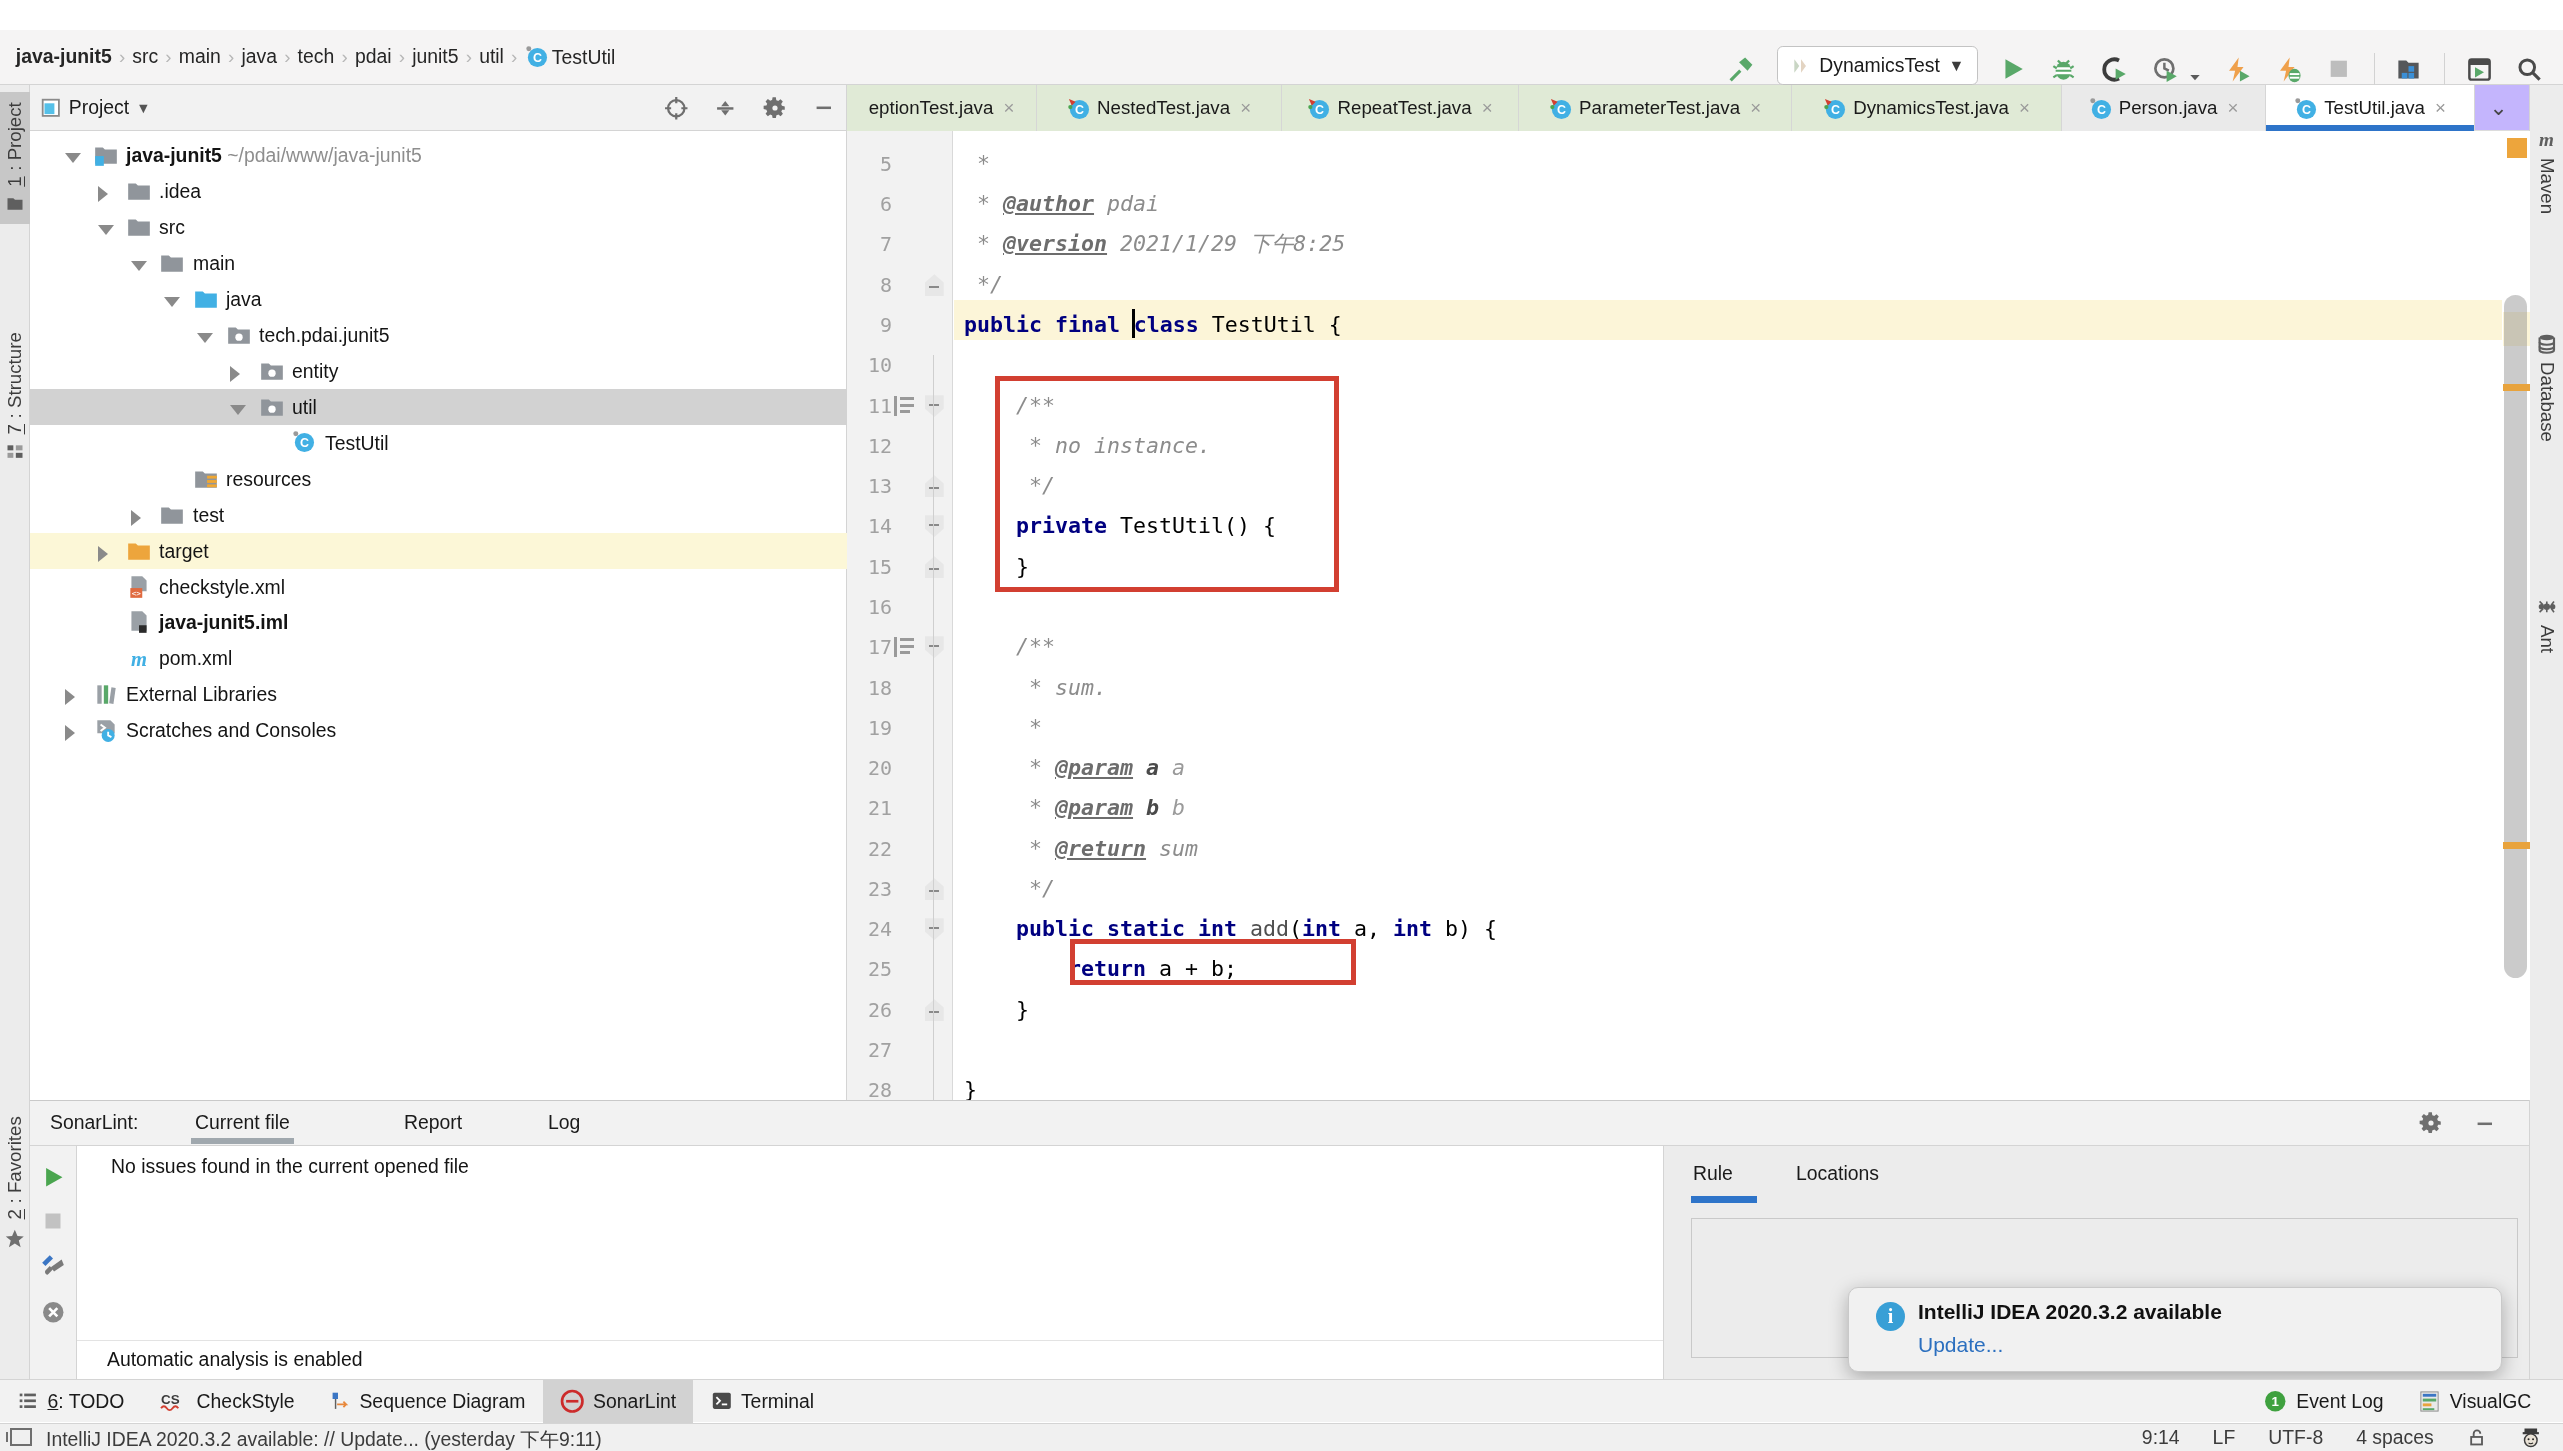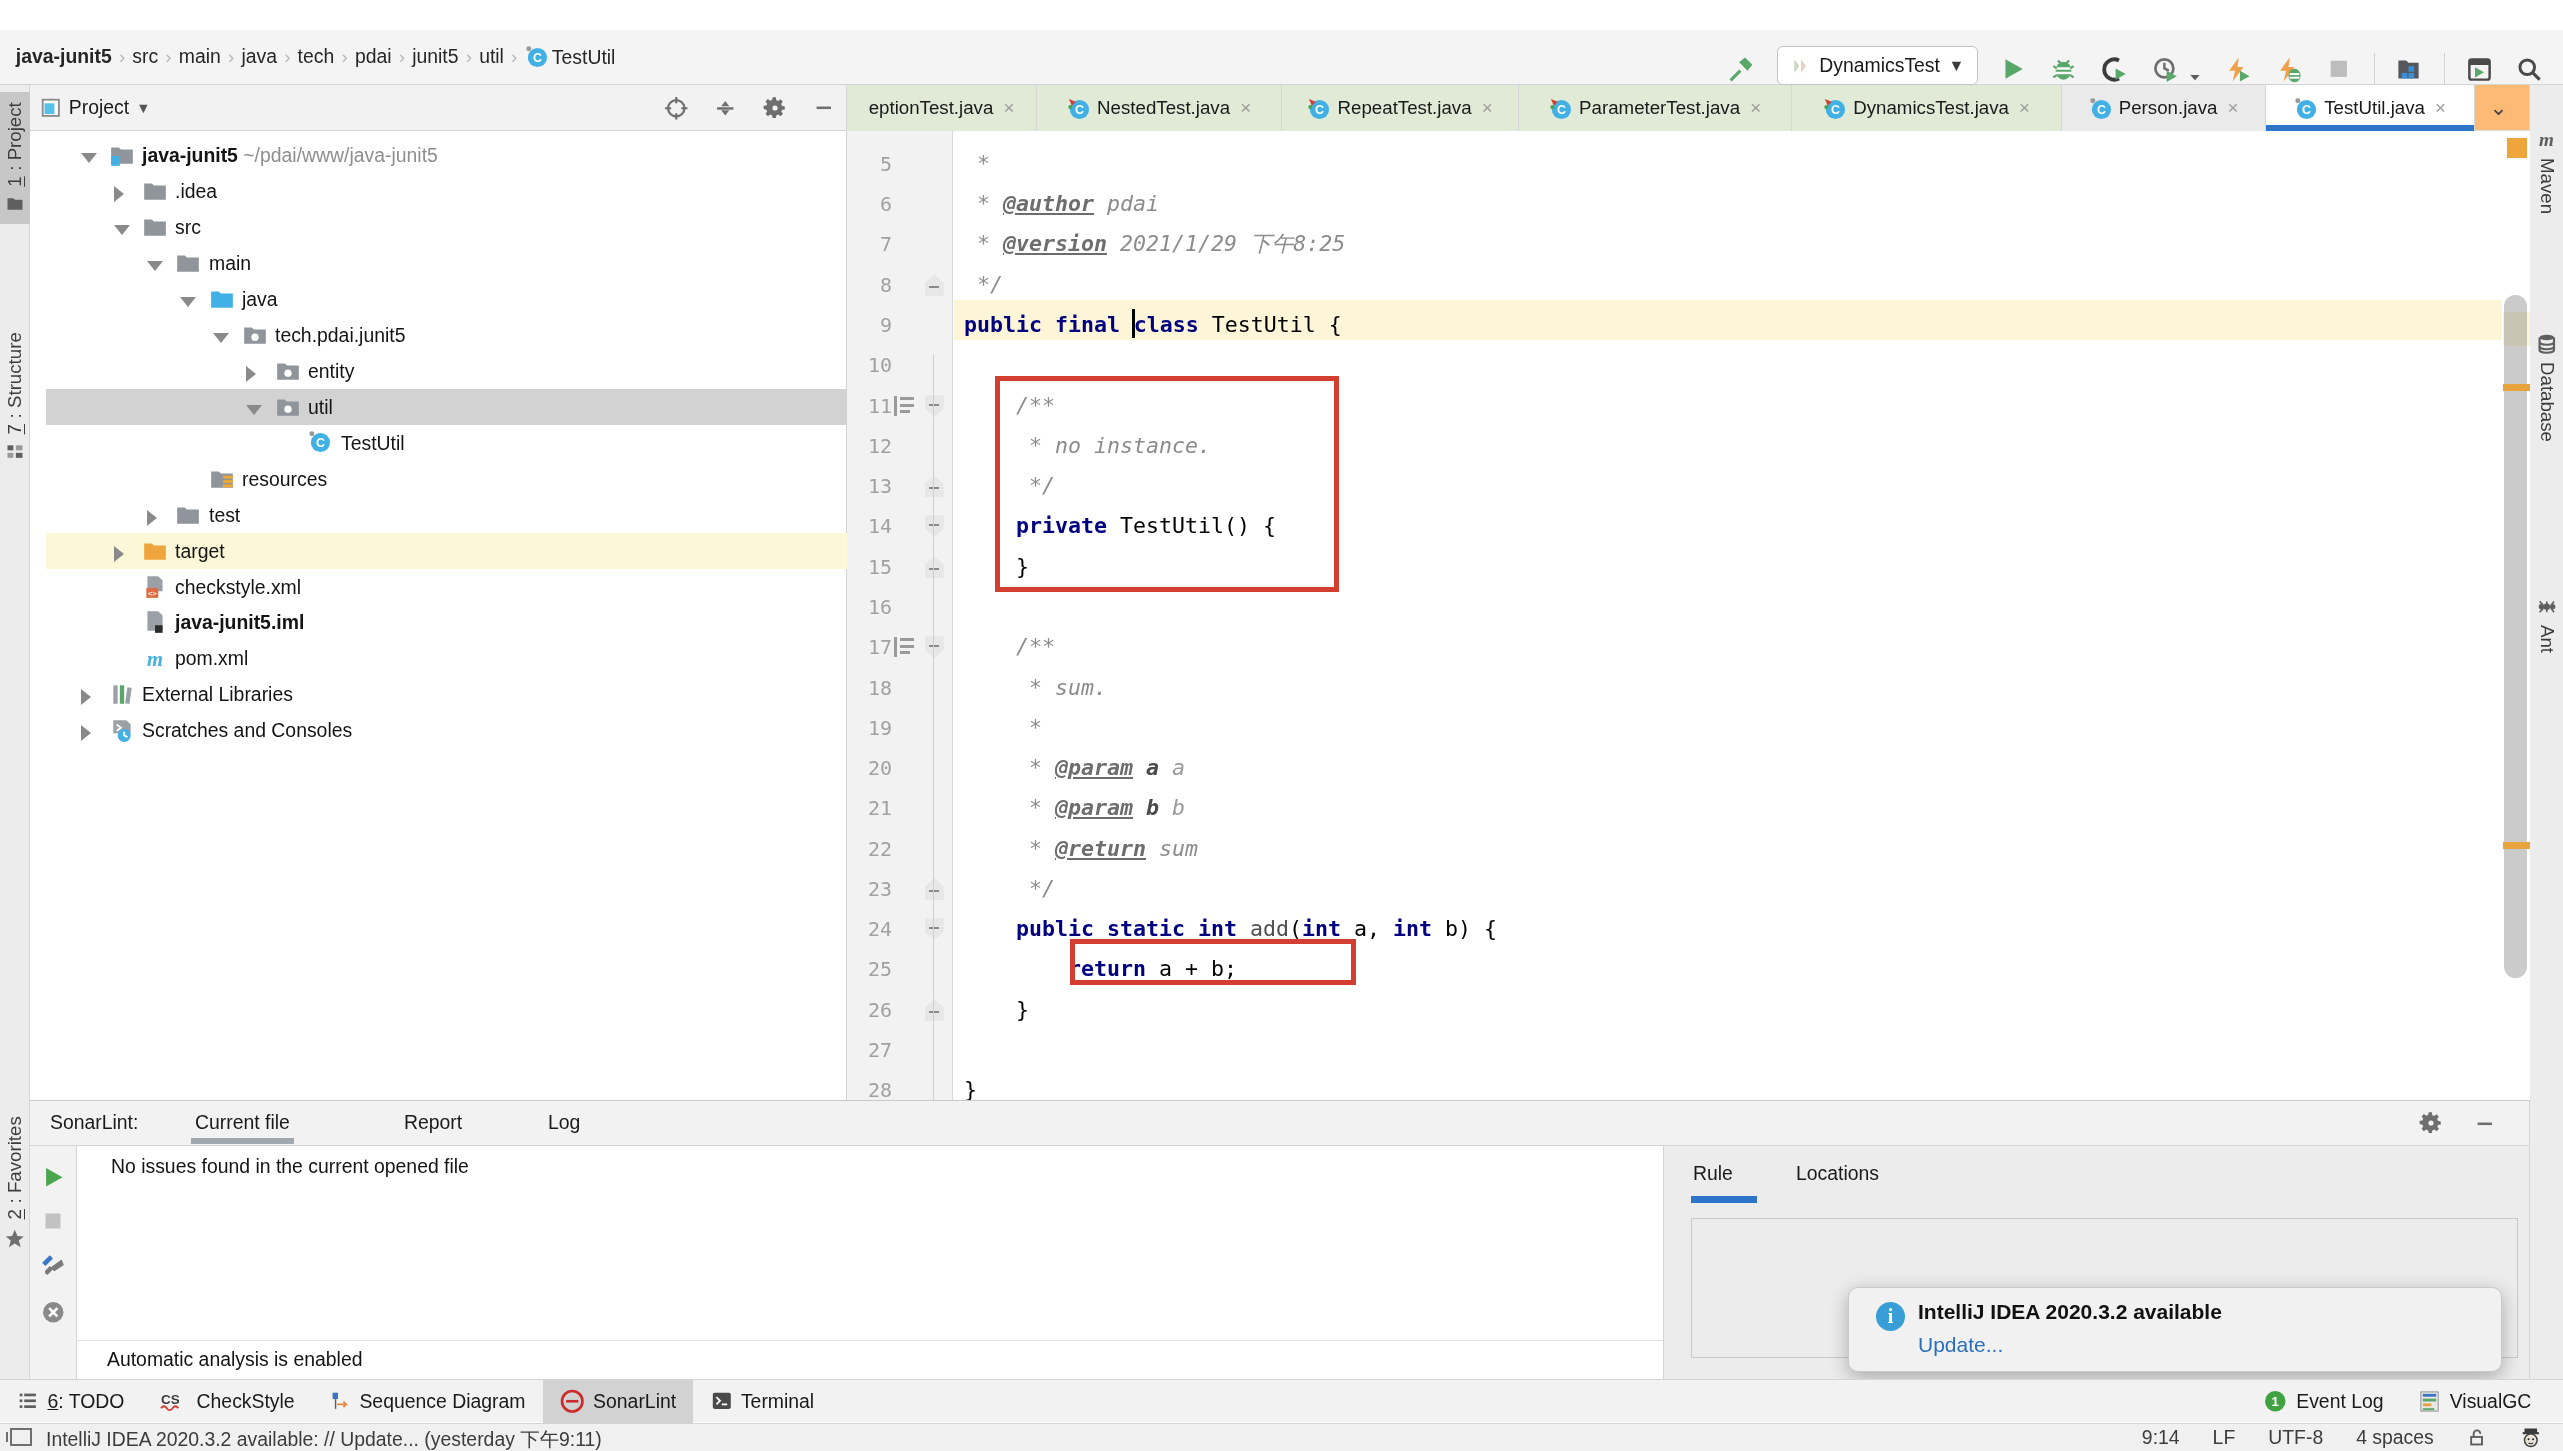--- a/index.html
+++ b/index.html
@@ -45,34 +45,34 @@
   .vlabel-r { writing-mode:vertical-rl; font-size:18.7px; color:#3c3c3c; white-space:nowrap; }
 
   
   .proj { left:30px; top:85px; width:817px; height:1015px; background:#fff; border-right:0.7px solid #d4d4d4; }
   .proj-head { position:absolute; left:0; top:0; width:100%; height:46px; background:#f2f2f2; border-bottom:0.7px solid #d4d4d4;
                display:flex; align-items:center; padding:0 10px; }
   .proj-title { font-size:19.4px; color:#1a1a1a; margin-left:7.2px; }
   .proj-head .arr { margin-left:7.2px; color:#555; font-size:14.4px; }
   .ph-icons { position:absolute; right:11.5px; top:0; height:46px; display:flex; align-items:center; gap:24.5px; }
   .tree { position:absolute; left:0; top:52px; width:100%; }
-  .trow { position:absolute; left:16px; width:817px; height:36px; display:flex; align-items:center; font-size:19.4px; color:#141414;padding-left:48px; }
+  .trow { position:absolute; left:0; width:817px; height:36px; display:flex; align-items:center; font-size:19.4px; color:#141414;padding-left:48px; }
   .trow.sel { background:#d2d2d2; }
   .trow.hl  { background:#fcf7d7; }
   .tarrow { position:absolute; width:0; height:0; }
   .tarrow.down { border-left:8px solid transparent; border-right:8px solid transparent; border-top:10px solid #8a8a8a; margin-top:2.9px;}
   .tarrow.right{ border-top:8px solid transparent; border-bottom:8px solid transparent; border-left:10px solid #8a8a8a; }
   .ticon { position:absolute; width:26px; height:26px; }
   .tlabel { position:absolute; white-space:nowrap; }
   .tsuffix { color:#8e8e8e; }
   .tlabel b { font-weight:bold; }
 
   
   .editor { left:847px; top:85px; width:1682px; height:1015px; background:#fff; }
-  .tabs { position:absolute; left:0; top:0; width:1682px; height:46px; background:#fdba74; display:flex; border-bottom:0.7px solid #dcdcdc;}
+  .tabs { position:absolute; left:0; top:0; width:1682px; height:46px; background:#c4b5fd; display:flex; border-bottom:0.7px solid #dcdcdc;}
   .tab { position:relative; height:46px; display:flex; align-items:center; justify-content:center; gap:7.2px; font-size:18.7px;
          color:#1a1a1a; border-right:0.7px solid #d6d6d6; white-space:nowrap; overflow:hidden; }
   .tab.test { background:#e0ead6; }
   .tab.cls  { background:#eaeaea; }
   .tab.active { background:#ffffff; }
   .tab .x { color:#9a9a9a; font-size:18.7px; margin-left:2.9px; }
   .tab .under { position:absolute; left:0; bottom:0; width:100%; height:5.8px; background:#2e74c9; }
   .tab-chevron { width:47px; height:46px; display:flex; align-items:center; justify-content:center; color:#444; font-size:21.6px; }
   .gutter-bg { position:absolute; left:0; top:46px; width:106px; height:969px; background:#f2f2f2; border-right:0.7px solid #d9d9d9; }
   .code-area { position:absolute; left:0; top:46px; width:1682px; height:969px; font-family:"DejaVu Sans Mono", monospace; }

